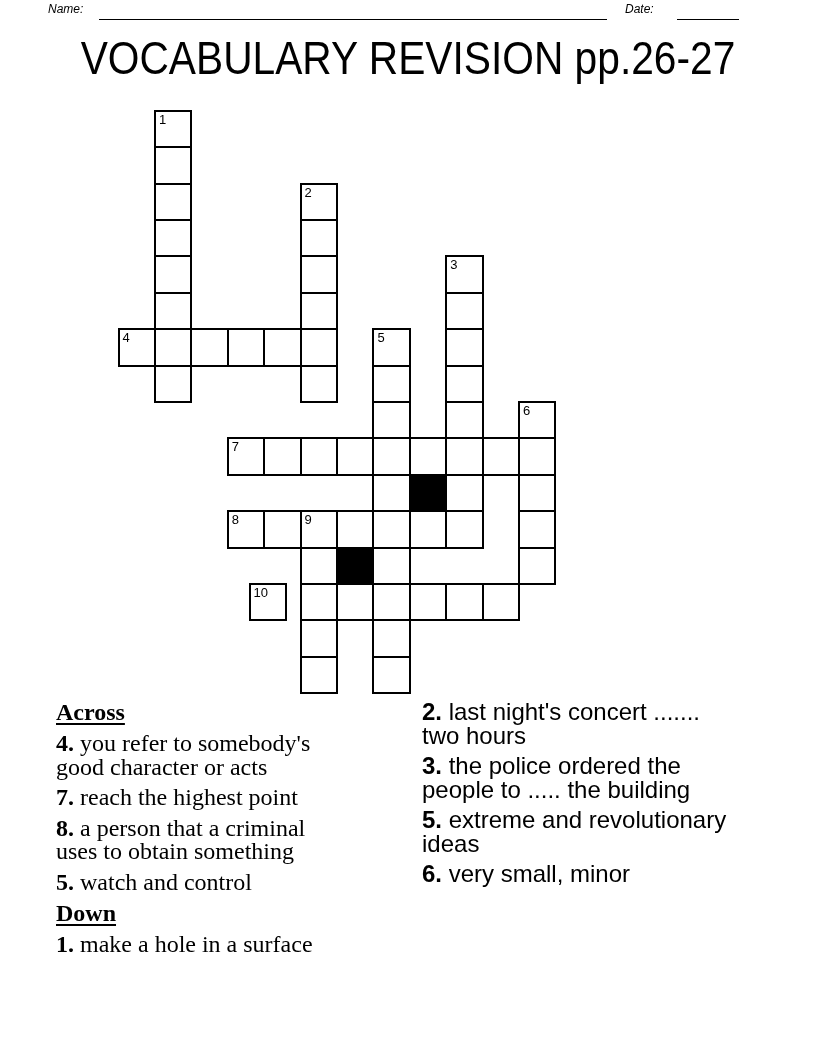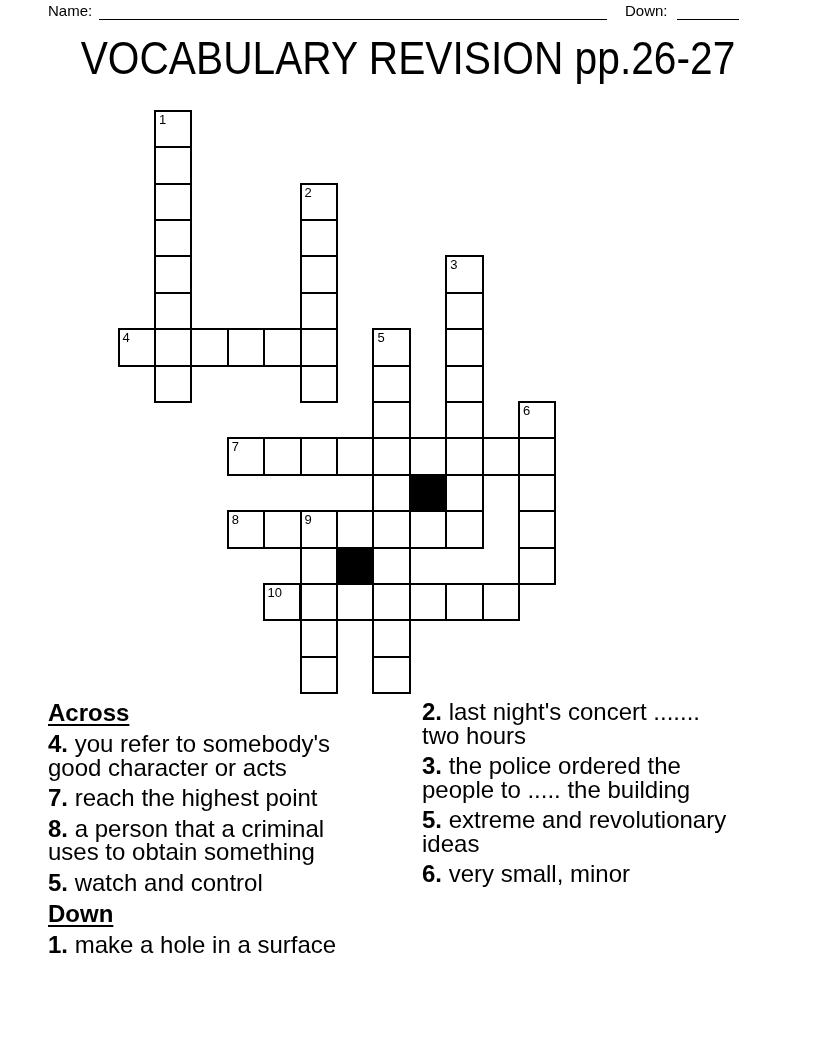--- a/index.html
+++ b/index.html
@@ -6,21 +6,21 @@
   html, body { background: #fff; }
   body {
     width: 816px; height: 1056px;
     position: relative;
     font-family: "Liberation Sans", "DejaVu Sans", sans-serif;
     color: #000;
     overflow: hidden;
   }
 
   
-  .hdr-label { position: absolute; top: 2px; font-size: 15px; }
+  .hdr-label { position: absolute; top: 2px; font-size: 12px; font-style: italic; }
   #name-label { left: 48px; }
   #date-label { left: 625px; }
   .write-line { position: absolute; top: 19px; border-top: 1.5px solid #000; height: 0; }
   #name-line { left: 99px;  width: 508px; }
   #date-line { left: 677px; width: 62px; }
 
   
   #title {
     position: absolute; top: 34px; left: 0; width: 816px;
     text-align: center;
@@ -45,42 +45,42 @@
   .cell.black { background: #000; }
   .cellnum {
     position: absolute; top: 0px; left: 3px;
     font-size: 13px; line-height: 15px;
     font-weight: 400;
   }
 
   
   #clues { position: absolute; left: 48px; top: 700px; width: 740px; }
   .clue-col { position: absolute; top: 0; }
-  #clue-col-left  { left: 0;    width: 322px; }
+  #clue-col-left  { left: 8px;    width: 322px; font-family: Liberation Serif, serif; }
   #clue-col-right { left: 374px; width: 350px; }
   .clue-heading {
     font-size: 24px; font-weight: bold;
     text-decoration: underline;
     text-decoration-thickness: 2px;
     text-underline-offset: 3px;
     line-height: 25px;
     margin-bottom: 7px;
   }
   .clue {
     font-size: 24px; line-height: 23.5px;
     margin-bottom: 7px;
   }
   .cluenum { font-weight: bold; }
 </style>
 </head>
 <body>
 
 <div class="hdr-label" id="name-label">Name:</div>
 <div class="write-line" id="name-line"></div>
-<div class="hdr-label" id="date-label">Down:</div>
+<div class="hdr-label" id="date-label">Date:</div>
 <div class="write-line" id="date-line"></div>
 
 <div id="title">VOCABULARY REVISION pp.26-27</div>
 
 <div id="grid">
     <div class="cell" style="left: 36.4px; top: 0px;">
       <span class="cellnum">1</span>
     </div>
     <div class="cell" style="left: 36.4px; top: 36.4px;"></div>
     <div class="cell" style="left: 36.4px; top: 72.8px;"></div>
@@ -142,21 +142,21 @@
     </div>
     <div class="cell" style="left: 218.4px; top: 400.4px;"></div>
     <div class="cell" style="left: 254.8px; top: 400.4px;"></div>
     <div class="cell" style="left: 291.2px; top: 400.4px;"></div>
     <div class="cell" style="left: 327.6px; top: 400.4px;"></div>
     <div class="cell" style="left: 400.4px; top: 400.4px;"></div>
     <div class="cell" style="left: 182px; top: 436.8px;"></div>
     <div class="cell black" style="left: 218.4px; top: 436.8px;"></div>
     <div class="cell" style="left: 254.8px; top: 436.8px;"></div>
     <div class="cell" style="left: 400.4px; top: 436.8px;"></div>
-    <div class="cell" style="left: 131px; top: 473.2px; margin-left: 14px;">
+    <div class="cell" style="left: 131px; top: 473.2px;">
       <span class="cellnum">10</span>
     </div>
     <div class="cell" style="left: 182px; top: 473.2px;"></div>
     <div class="cell" style="left: 218.4px; top: 473.2px;"></div>
     <div class="cell" style="left: 254.8px; top: 473.2px;"></div>
     <div class="cell" style="left: 291.2px; top: 473.2px;"></div>
     <div class="cell" style="left: 327.6px; top: 473.2px;"></div>
     <div class="cell" style="left: 364px; top: 473.2px;"></div>
     <div class="cell" style="left: 182px; top: 509.6px;"></div>
     <div class="cell" style="left: 254.8px; top: 509.6px;"></div>

